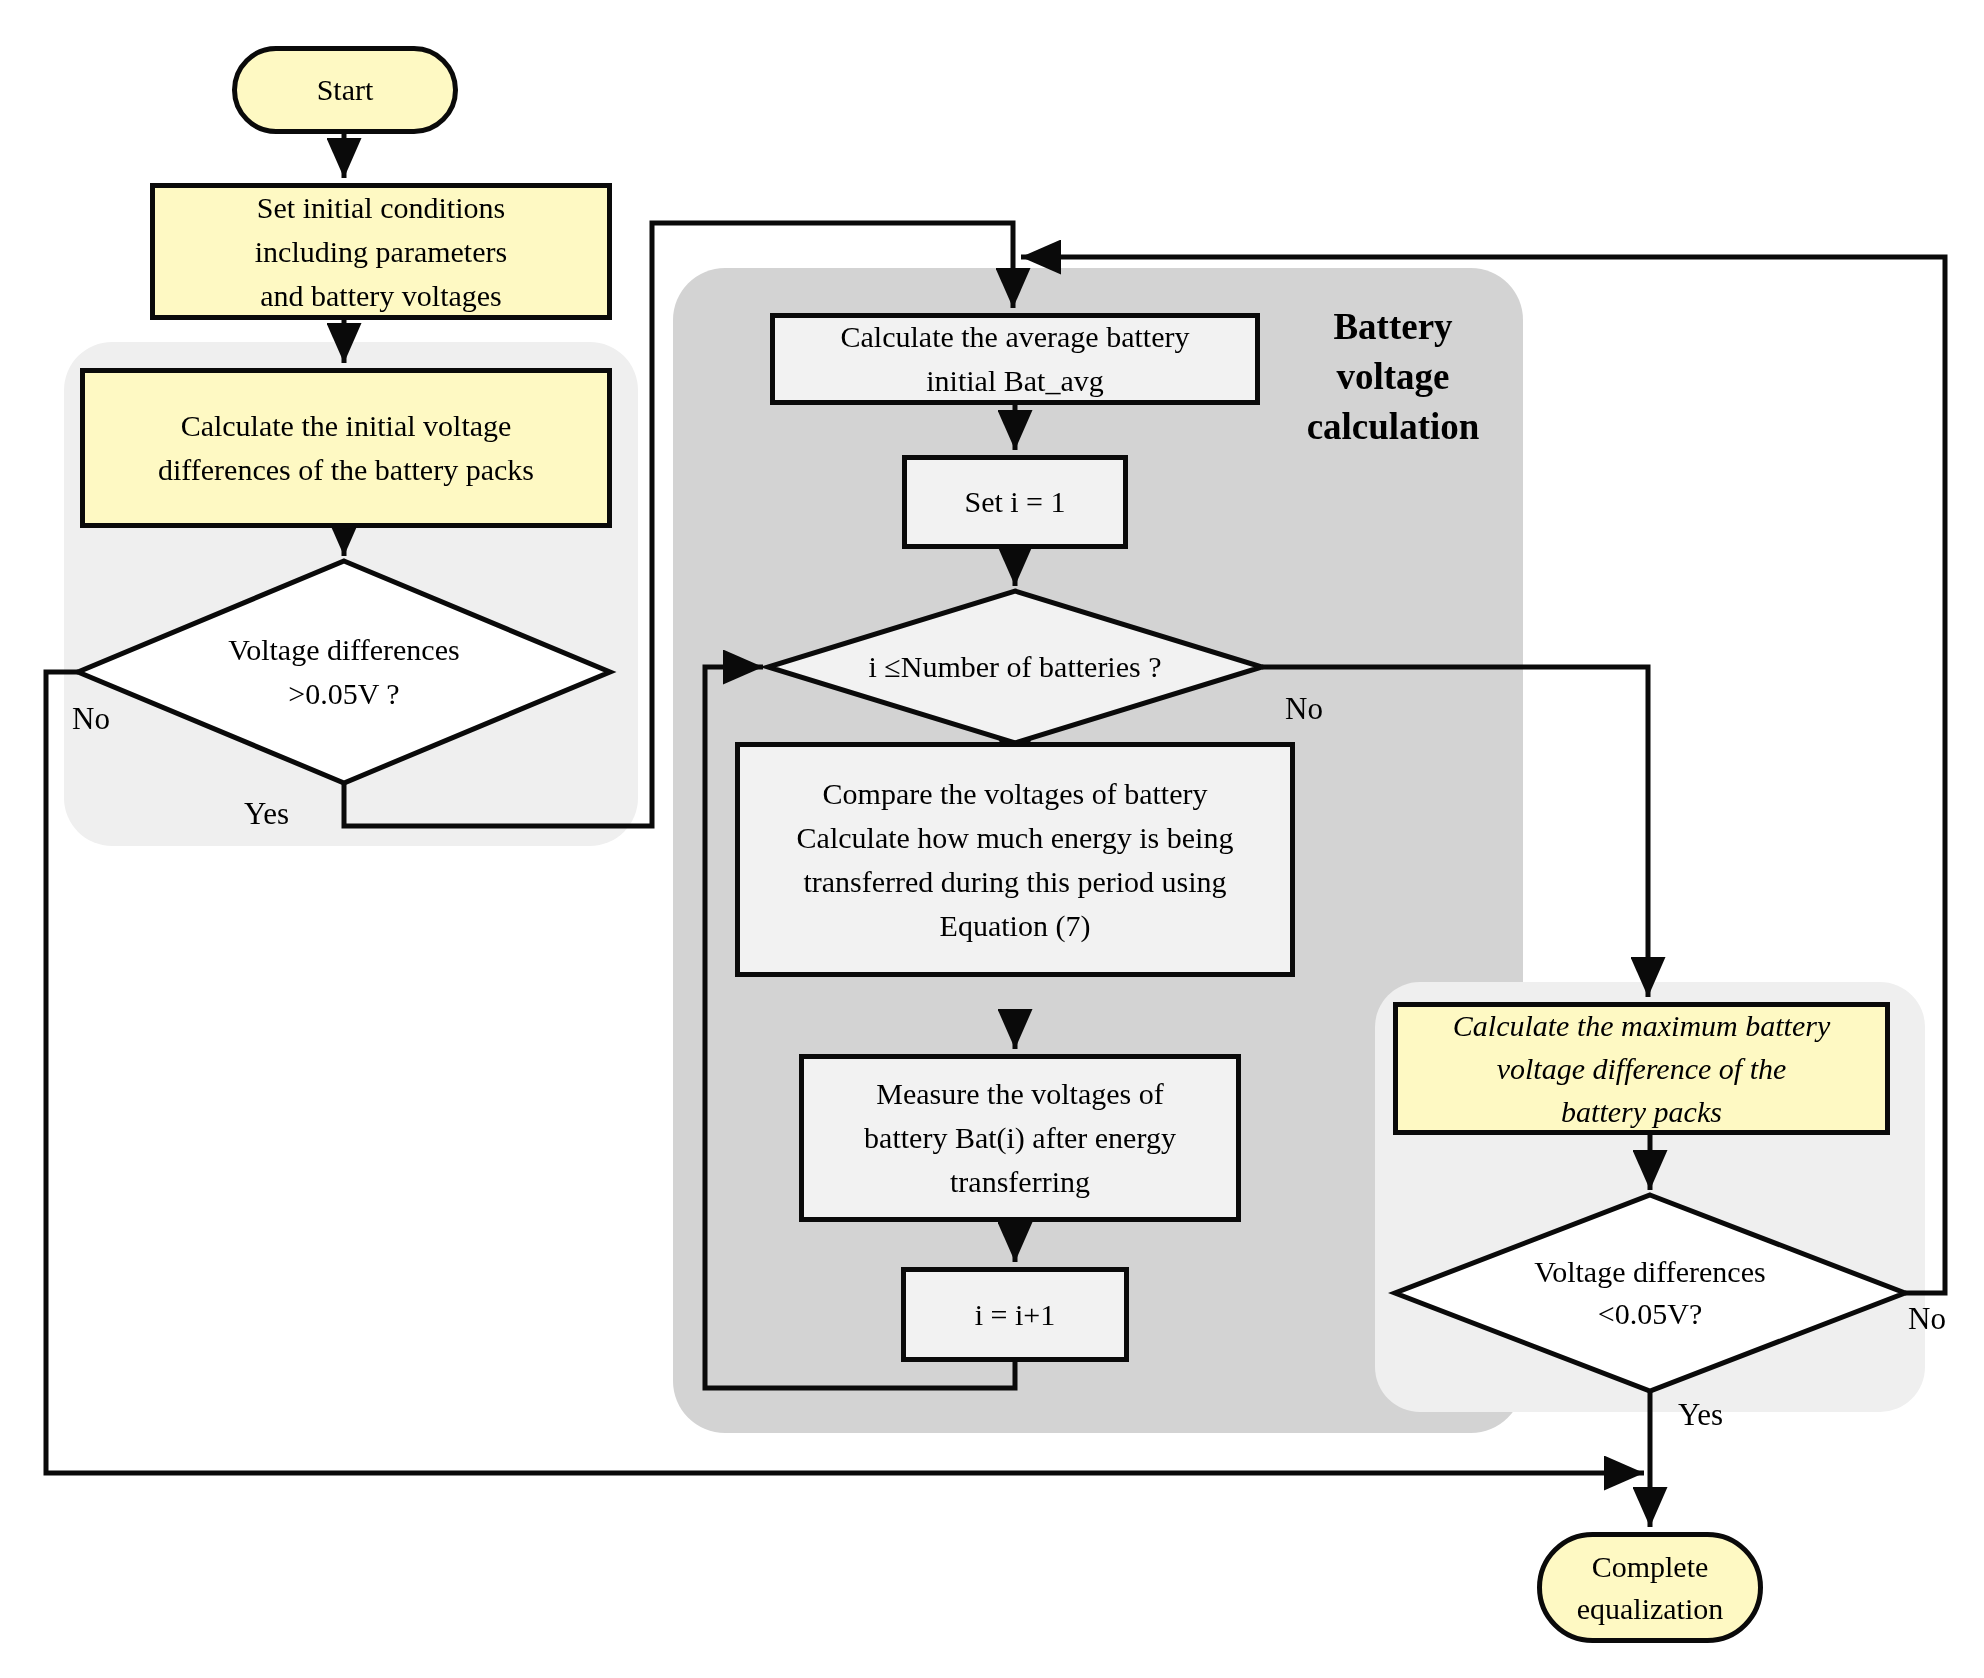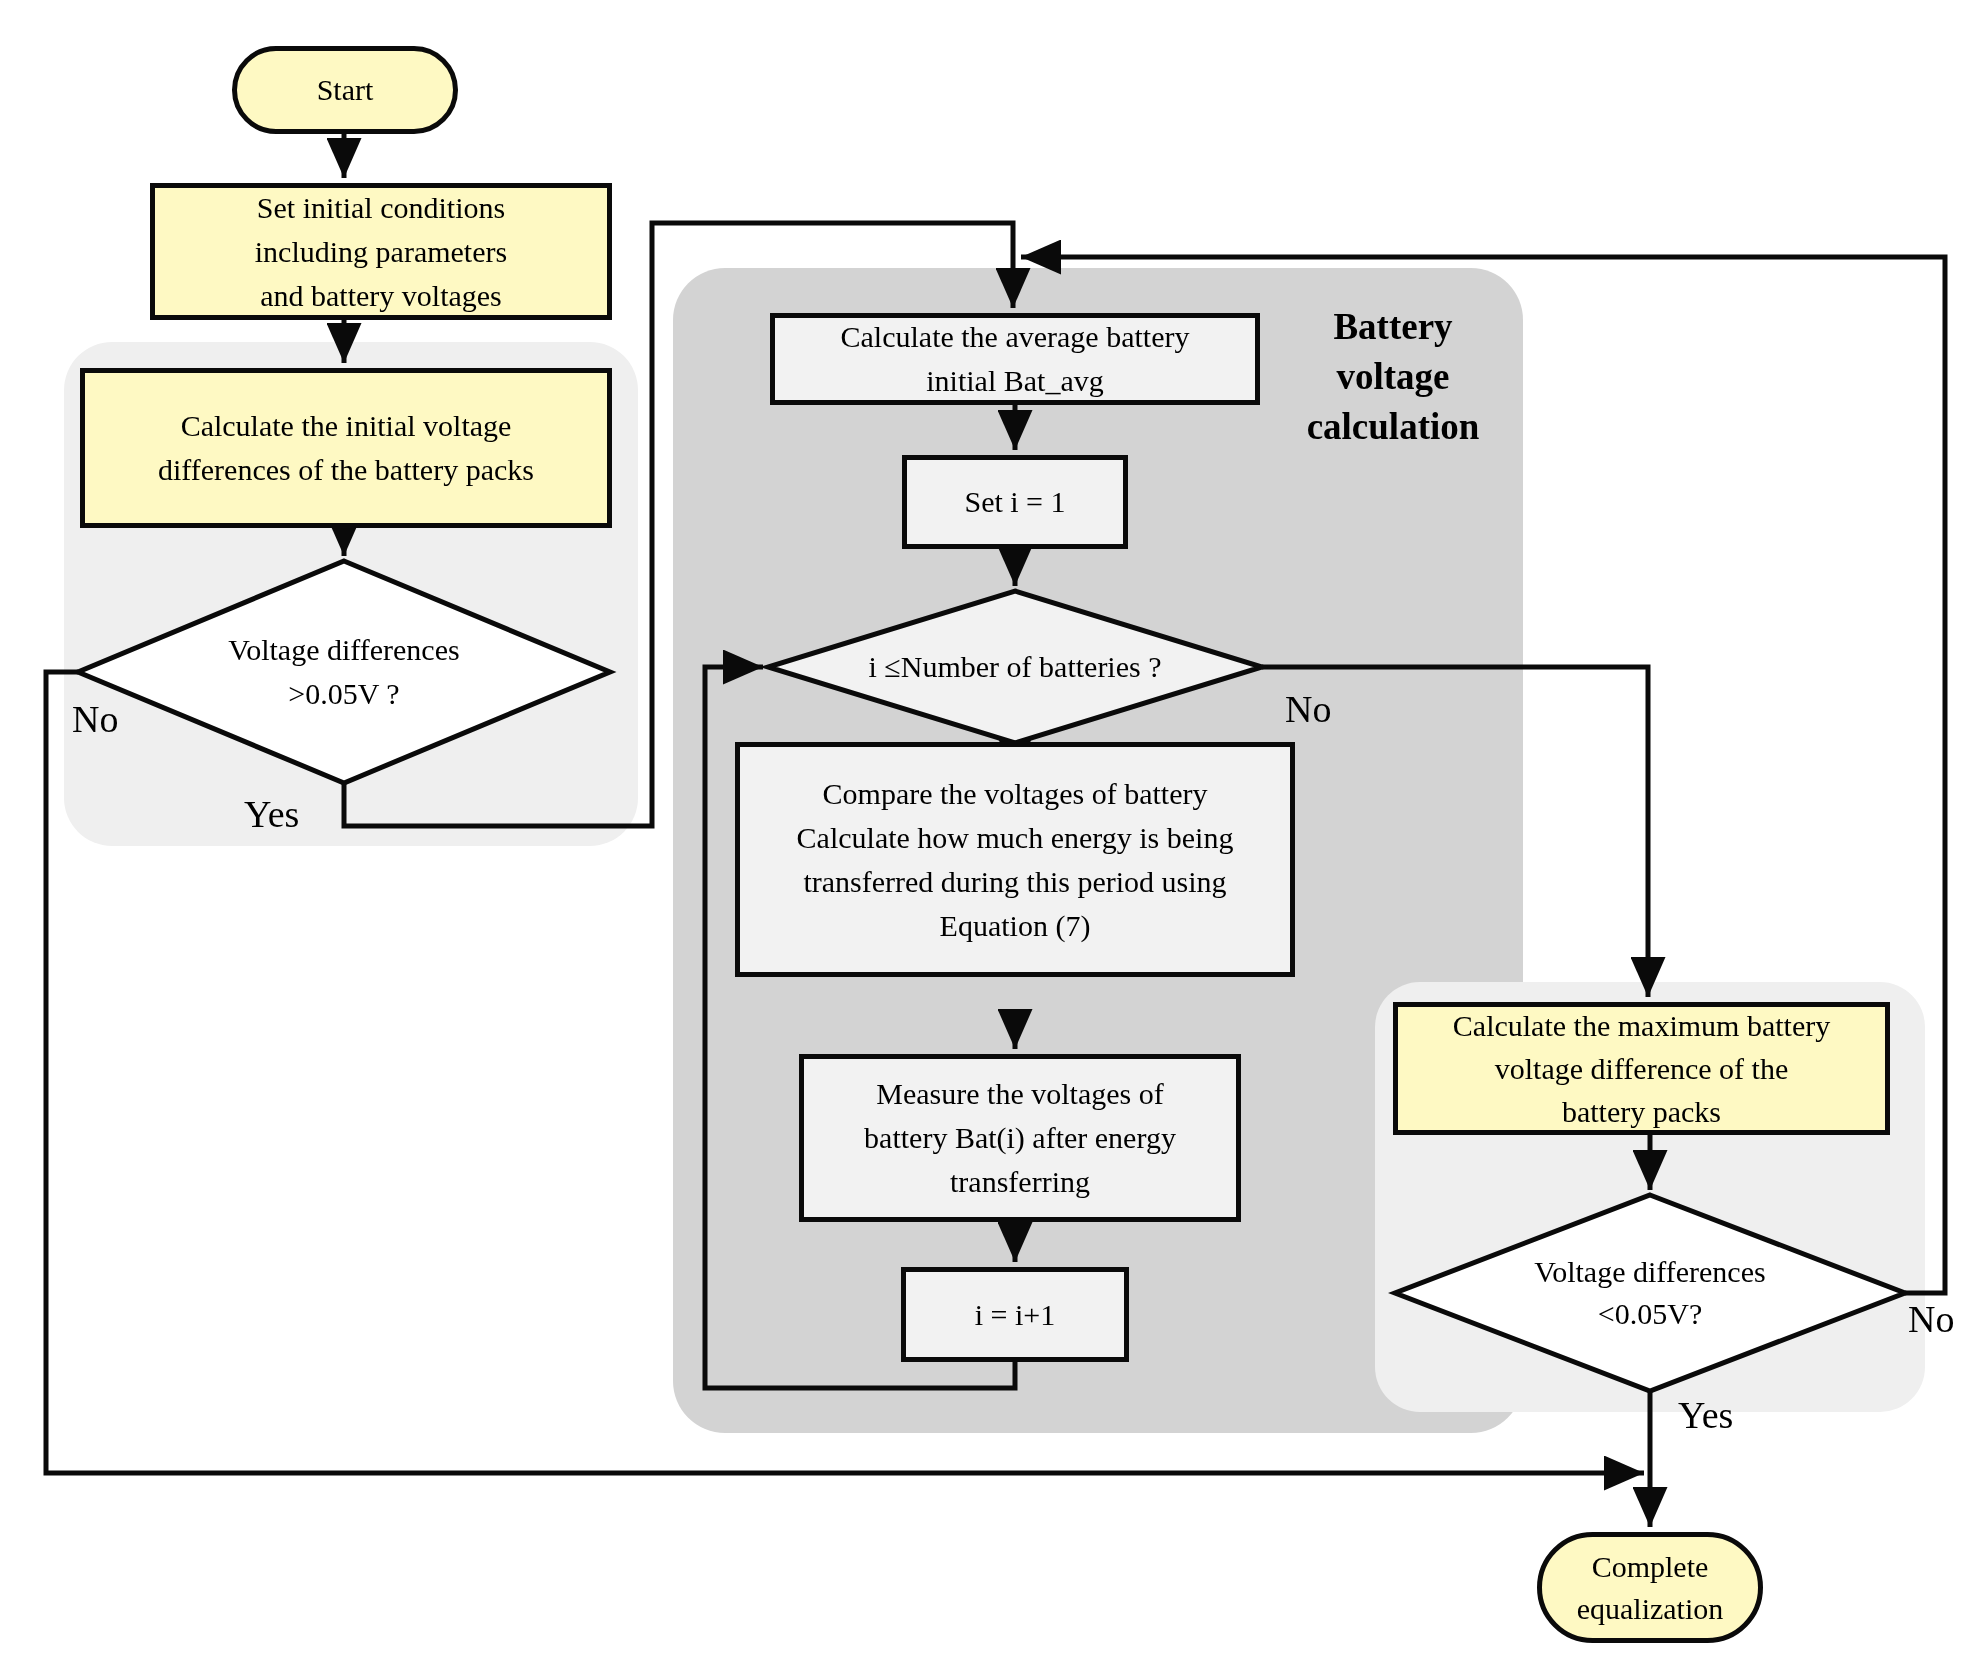--- a/index.html
+++ b/index.html
@@ -16,21 +16,21 @@
     position:absolute;z-index:2;box-sizing:border-box;border:5px solid #0a0a0a;background:#fef9c3;
     display:flex;flex-direction:column;align-items:center;justify-content:center;
     text-align:center;font-size:30px;line-height:44px;
   }
   .fillgray{background:#f2f2f2;}
   .oval{border-radius:60px;}
   .dtext{
     position:absolute;z-index:2;display:flex;flex-direction:column;align-items:center;justify-content:center;
     text-align:center;font-size:30px;line-height:44px;
   }
-  .elabel{position:absolute;z-index:2;font-size:38px;line-height:34px;}
+  .elabel{position:absolute;z-index:2;font-size:31px;line-height:34px;}
   .rlabel{
     position:absolute;z-index:2;font-weight:bold;font-size:37px;line-height:50px;text-align:center;
   }
 </style>
 </head>
 <body>
 
 <div id="canvas">
 
   <div class="region" id="region-left"></div>
@@ -120,21 +120,21 @@
   <div class="node fillgray" style="left:799px;top:1054px;width:442px;height:168px;">
     <div>Measure the voltages of</div>
     <div>battery Bat(i) after energy</div>
     <div>transferring</div>
   </div>
 
   <div class="node fillgray" style="left:901px;top:1267px;width:228px;height:95px;">
     <div>i = i+1</div>
   </div>
 
-  <div class="node" style="left:1393px;top:1002px;width:497px;height:133px;line-height:43px;">
+  <div class="node" style="left:1393px;top:1002px;width:497px;height:133px;line-height:43px;font-style:italic;">
     <div>Calculate the maximum battery</div>
     <div>voltage difference of the</div>
     <div>battery packs</div>
   </div>
 
   <div class="dtext" style="left:1450px;top:1237px;width:400px;height:112px;line-height:42px;">
     <div>Voltage differences</div>
     <div>&lt;0.05V?</div>
   </div>
   <div class="elabel" style="left:1908px;top:1302px;">No</div>

